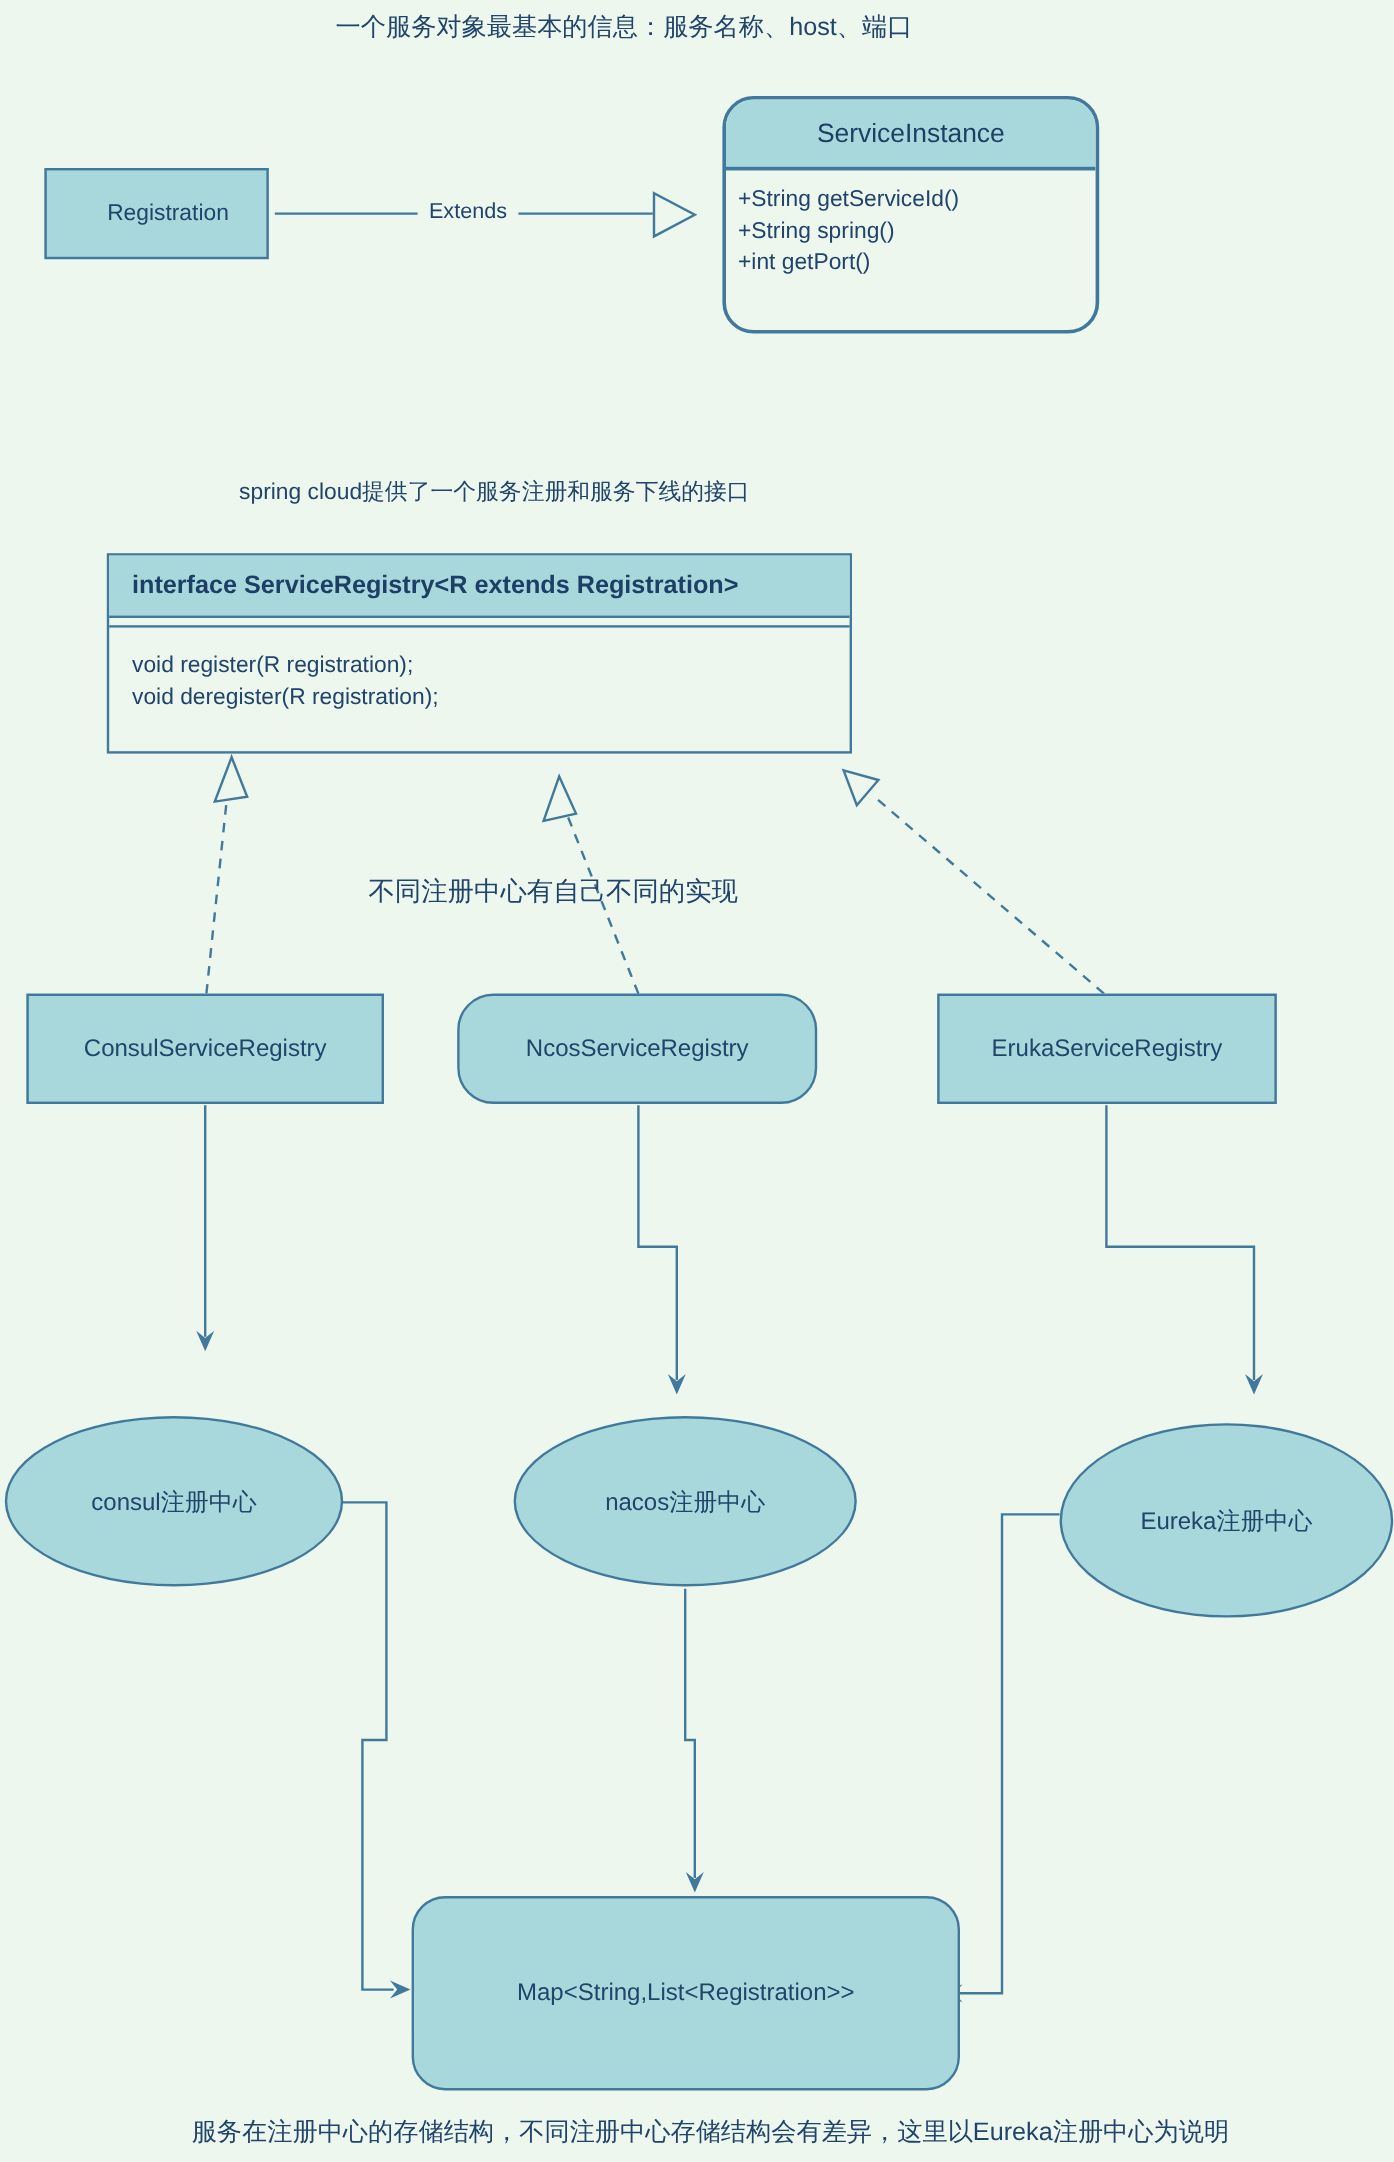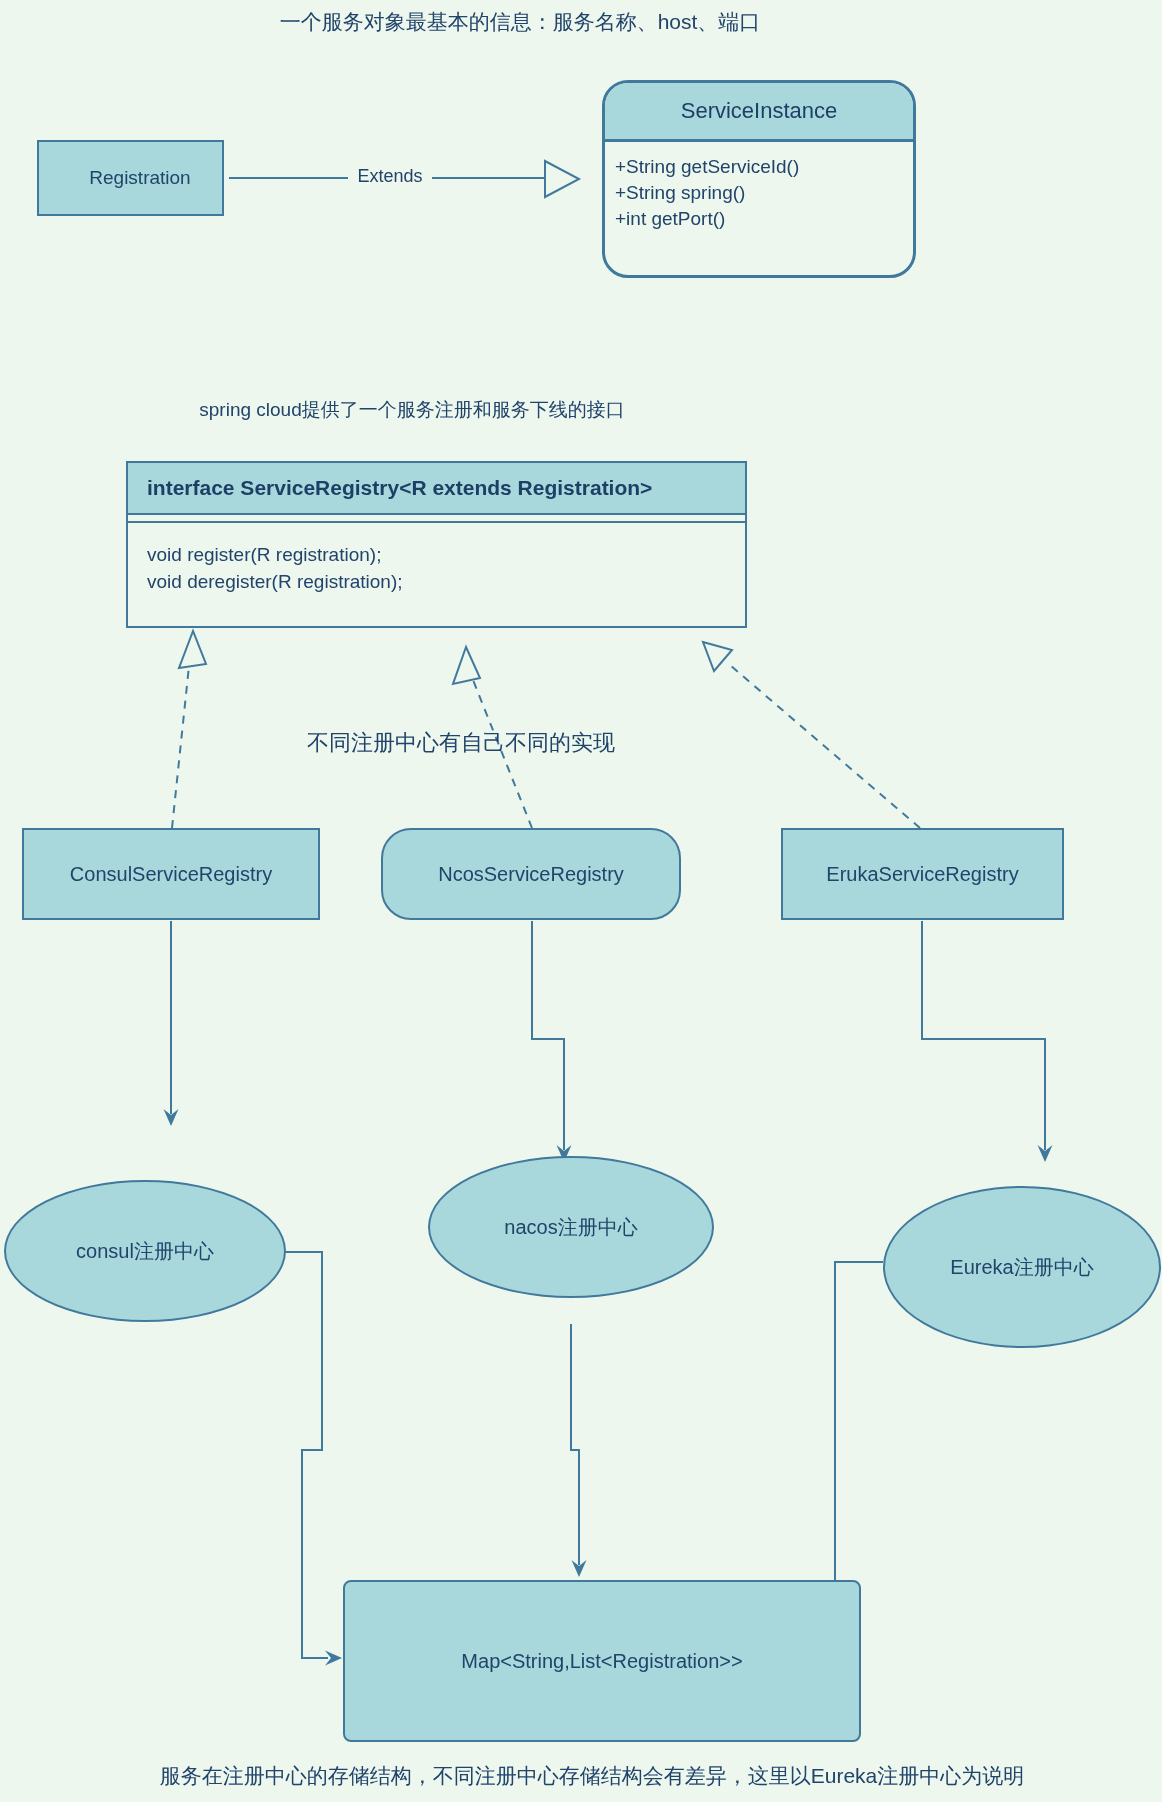--- a/index.html
+++ b/index.html
@@ -45,41 +45,41 @@
   }
   .class-si .hdr{
     height:56px;background:#a9d8dc;border-bottom:3px solid #41799c;
     display:flex;align-items:center;justify-content:center;
     font-size:22px;color:#1d3f66;
   }
   .class-si .bdy{padding:12px 0 0 10px;font-size:19px;line-height:26px;}
 
   .iface{
     position:absolute;left:89px;top:461px;width:621px;height:167px;
-    border:2px solid #41799c;box-sizing:border-box;background:transparent;margin-left:37px;
+    border:2px solid #41799c;box-sizing:border-box;background:transparent;
   }
   .iface .hdr{
     height:50px;background:#a9d8dc;border-bottom:2px solid #41799c;
     display:flex;align-items:center;
     padding-left:19px;font-weight:bold;font-size:21px;color:#1d3f66;
   }
   .iface .gap{height:6px;border-bottom:2px solid #41799c;background:transparent;}
   .iface .bdy{padding:18px 0 0 19px;font-size:19px;line-height:27px;}
 
   .impl-box{top:828px;height:92px;}
   .impl-consul{left:22px;width:298px;}
   .impl-ncos{left:381px;width:300px;border-radius:30px;}
   .impl-eruka{left:781px;width:283px;}
 
   .ellipse{border-radius:50%;}
   .ell-consul{left:4px;top:1180px;width:282px;height:142px;}
-  .ell-nacos{left:428px;top:1156px;width:286px;height:142px;}
+  .ell-nacos{left:428px;top:1180px;width:286px;height:142px;}
   .ell-eureka{left:883px;top:1186px;width:278px;height:162px;}
 
-  .map-box{left:343px;top:1580px;width:518px;height:162px;border-radius:8px;}
+  .map-box{left:343px;top:1580px;width:457px;height:162px;border-radius:28px;}
 </style>
 </head>
 <body>
 
 <div class="canvas">
 
   <svg class="connectors" width="1162" height="1802" viewBox="0 0 1162 1802">
 
     <g>
       <line x1="229" y1="178" x2="544" y2="178" stroke="#41799c" stroke-width="2"></line>

